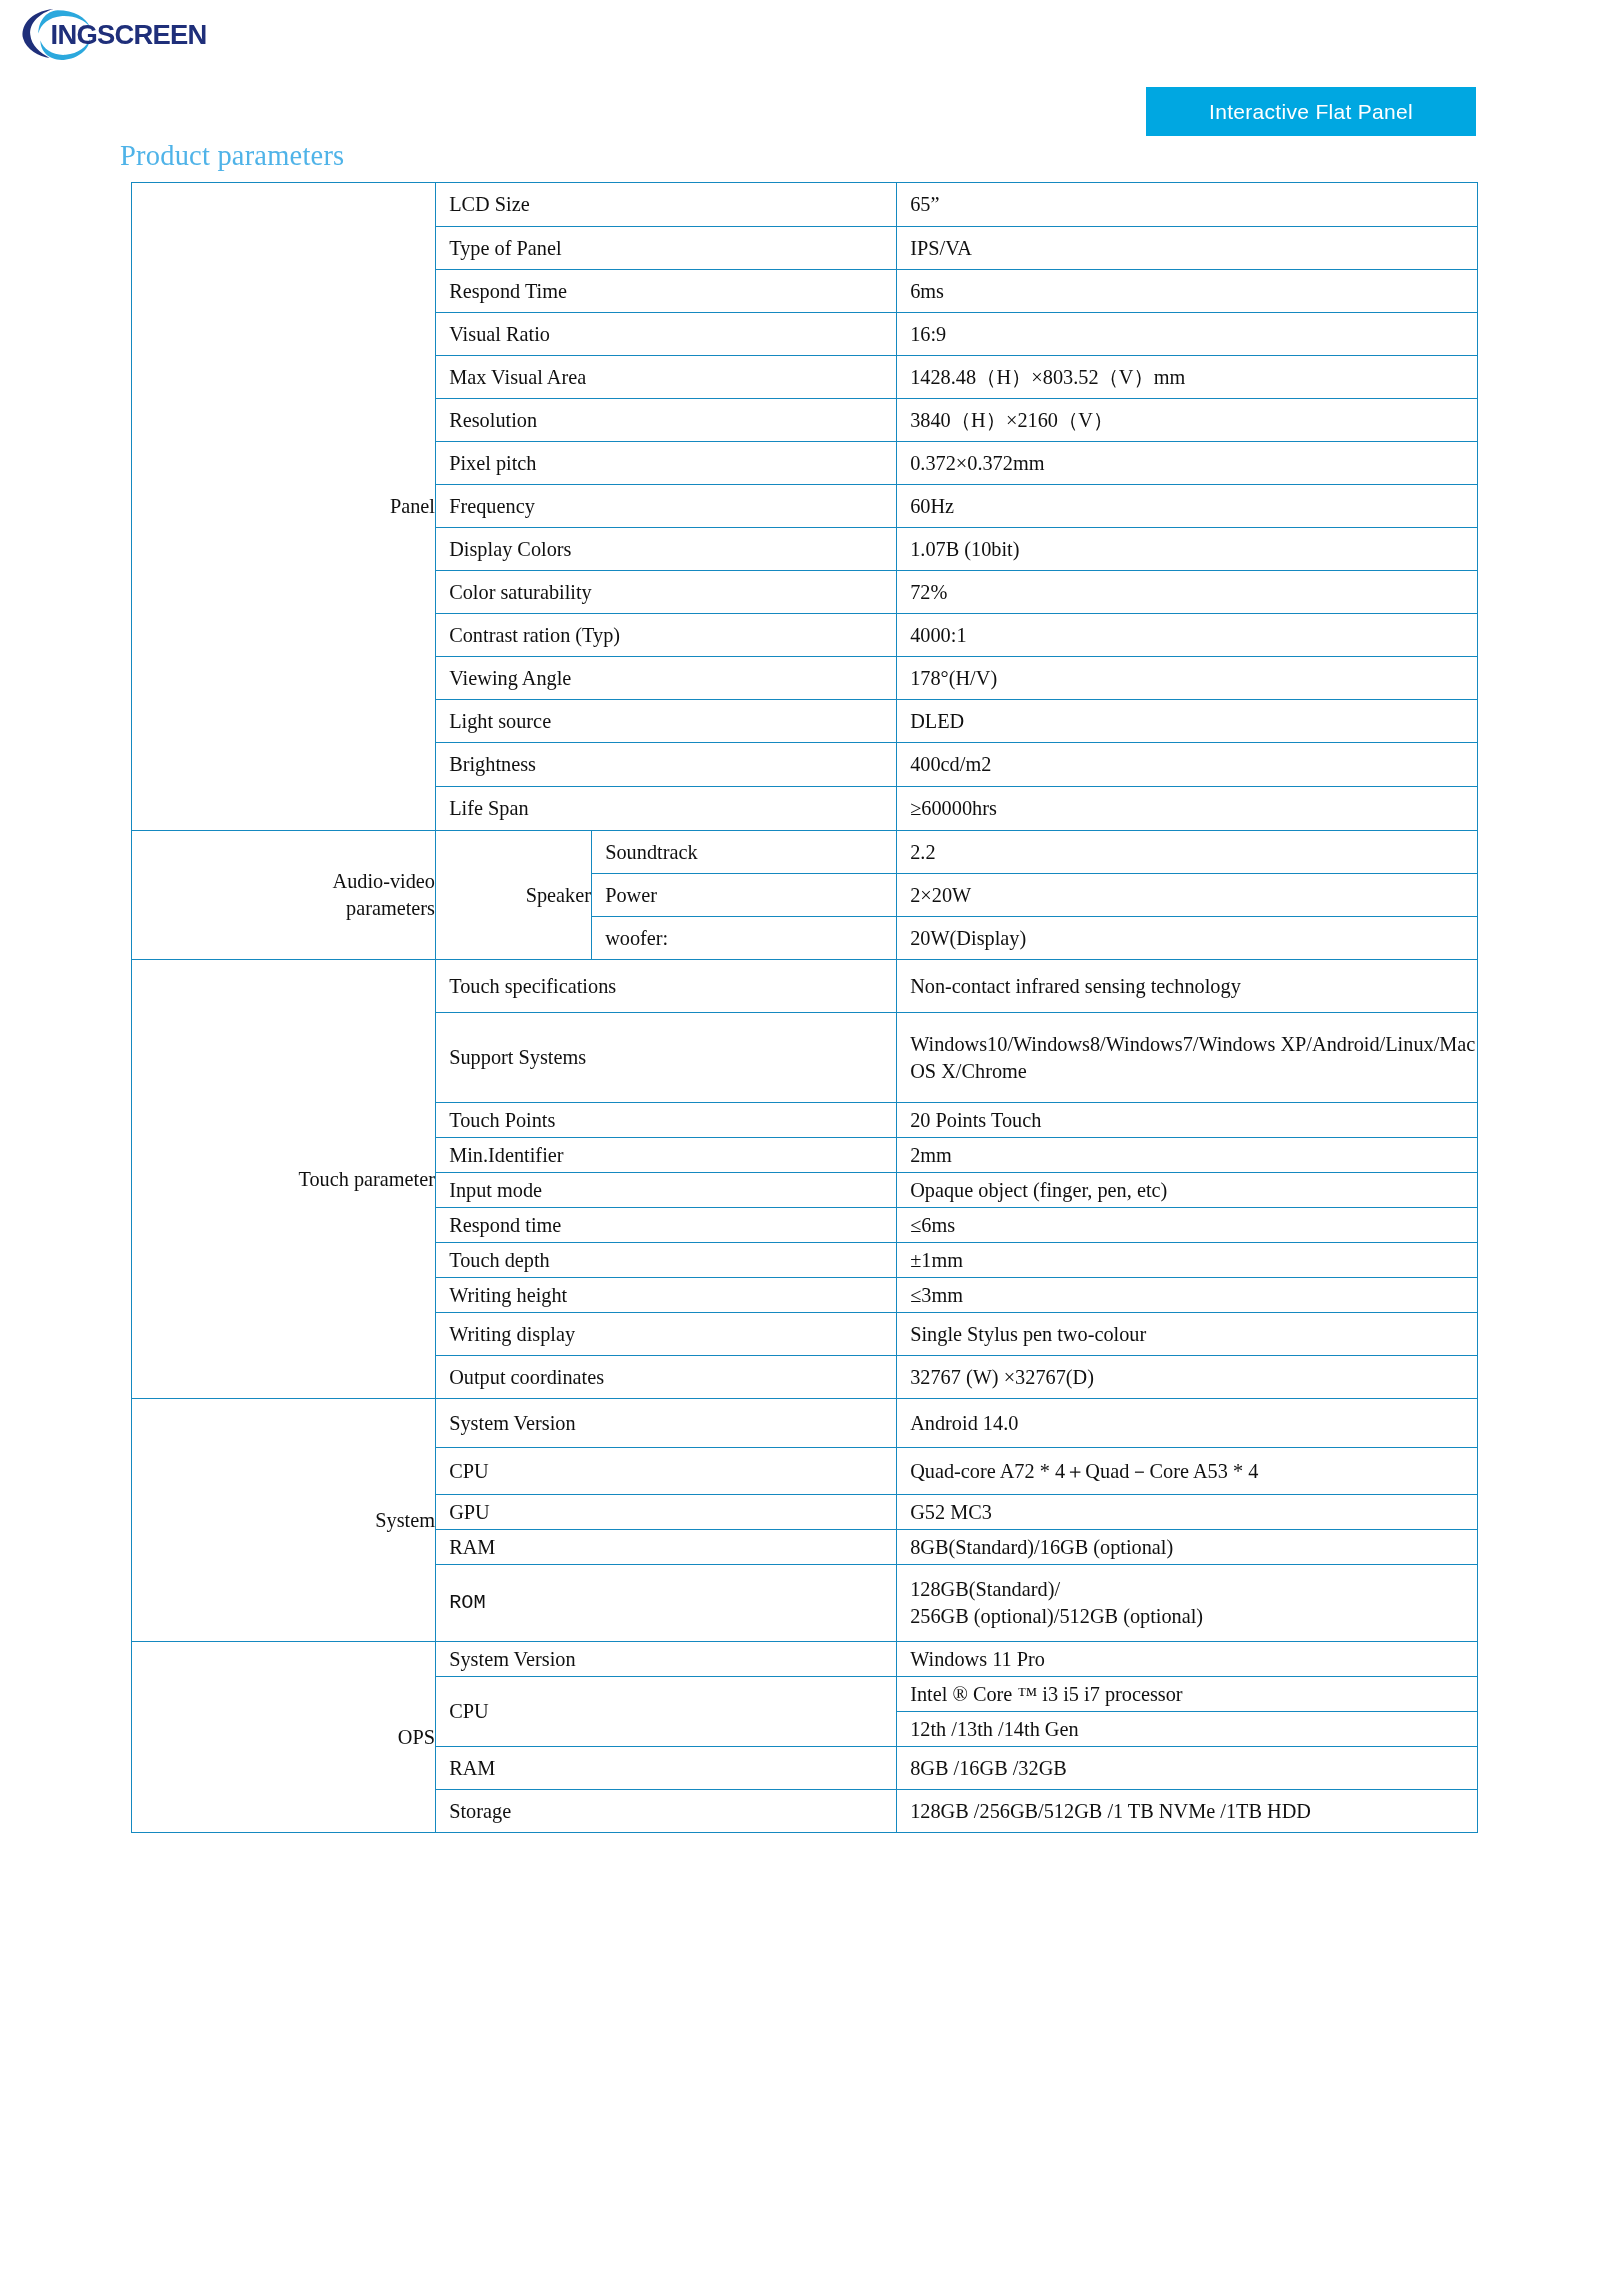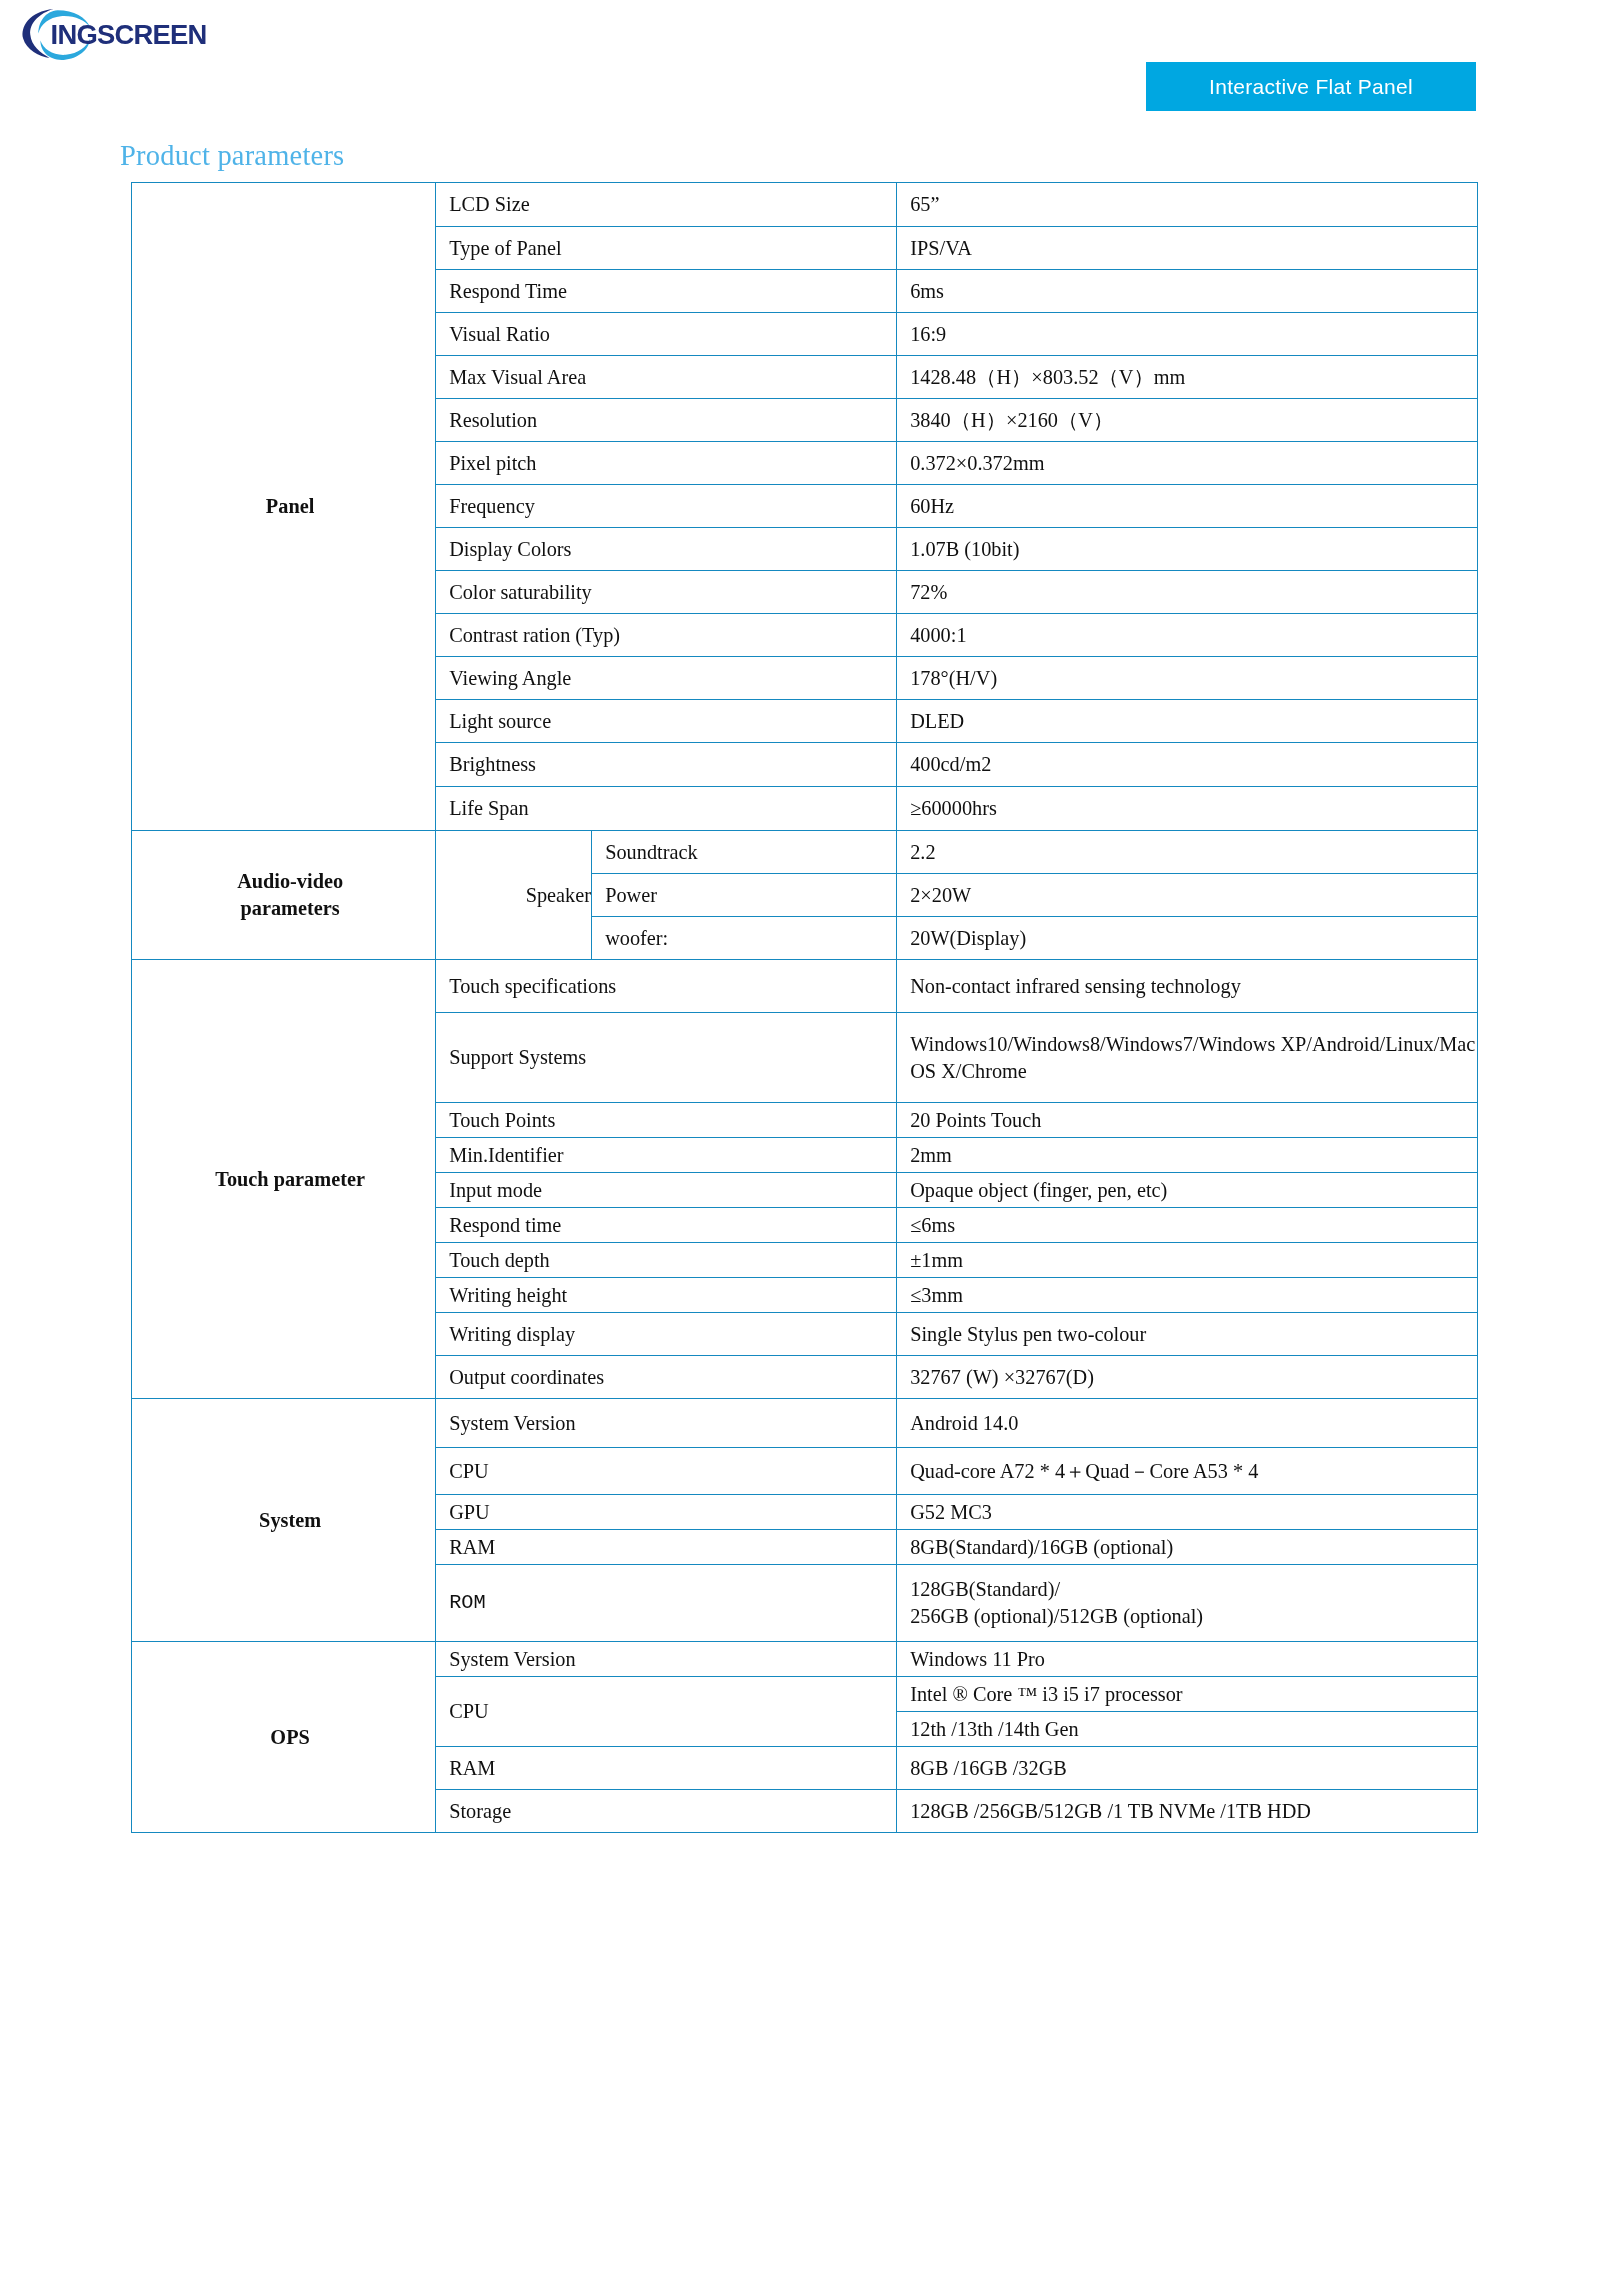--- a/index.html
+++ b/index.html
@@ -25,21 +25,21 @@
     left: 14.2px;
     top: 3.1px;
     width: 193px;
     height: 61px;
   }
   .logo svg { display: block; }
 
   .badge-row {
     position: absolute;
     left: 0; right: 0;
-    top: 62px;
+    top: 87px;
     height: 49px;
     margin-left: 43px;
   }
   .badge {
     position: absolute;
     right: 140px;
     top: 0;
     width: 330px;
     height: 49px;
     background: #00a7e1;
@@ -82,24 +82,24 @@
     padding: 0 0 0 13.2px;
     line-height: 1.32;
     background: #ffffff;
   }
   col.c-section { width: 304px; }
   col.c-sub     { width: 156px; }
   col.c-label   { width: 305px; }
   col.c-value   { width: 581px; }
 
   td.section-label {
-    text-align: center;
+    text-align: right;
     vertical-align: middle;
     color: #00a7e1;
-    font-weight: bold;
+    font-weight: normal;
     font-size: 21.4px;
     padding: 0 3.1px;
     line-height: 1.9;
   }
   td.sub-label {
     text-align: right;
     vertical-align: middle;
     padding: 0 3.1px;
     font-size: 20.3px;
     font-family: Liberation Serif, serif;

